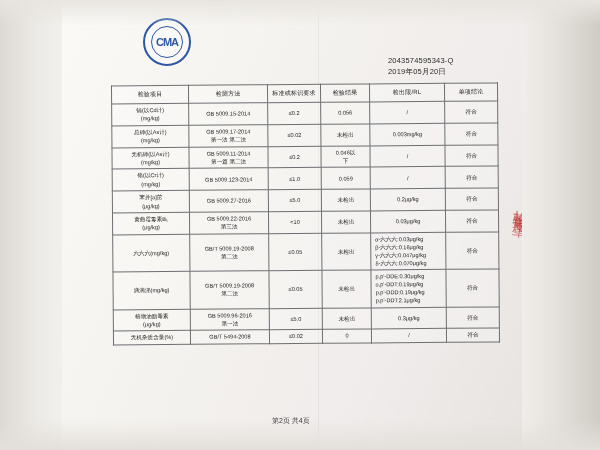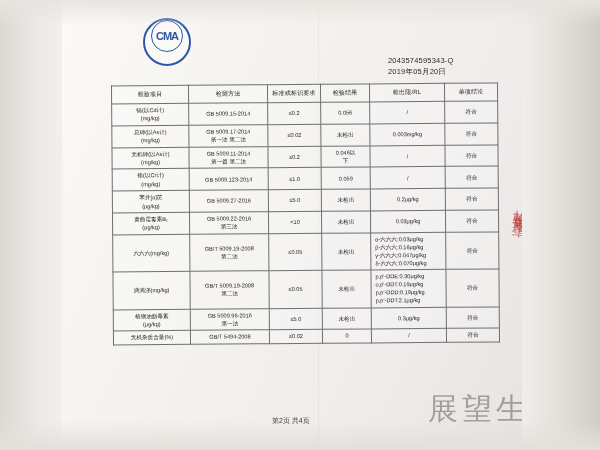--- a/index.html
+++ b/index.html
@@ -60,20 +60,21 @@
   .seal {
     position: absolute;
     left: 143px;
     top: 18px;
     width: 44px;
     height: 44px;
     border-radius: 50%;
     border: 2px solid #2d57a5;
     color: #2d57a5;
     display: flex;
+    align-items: center;
     justify-content: center;
     font-size: 9px;
     letter-spacing: -1px;
     background: rgba(255,255,255,0.35);
   }
   .seal .inner {
     width: 30px; height: 30px;
     border-radius: 50%;
     border: 1px solid #2d57a5;
     display: flex; align-items: center; justify-content: center;
@@ -311,20 +312,19 @@
           <td>符合</td>
         </tr>
       </tbody>
     </table>
   </div>
 
   <div class="red-stamp">检验专用章</div>
 
   <div class="footer">第2页 共4页</div>
 
-  <div class="watermark">展望生</div>
 
   <div class="shade-left"></div>
   <div class="shade-right"></div>
   <div class="shade-top"></div>
   <div class="shade-bottom"></div>
 
 </div>
 
 </body></html>

